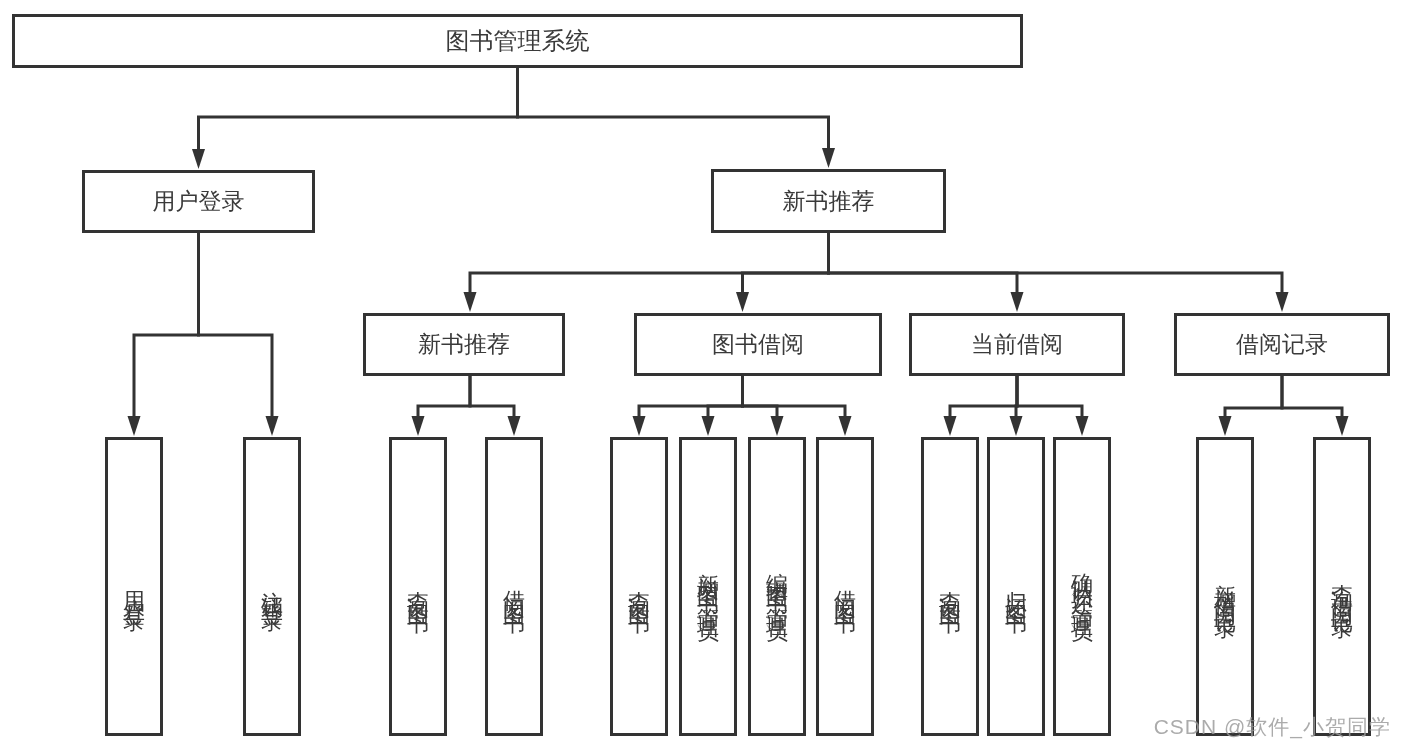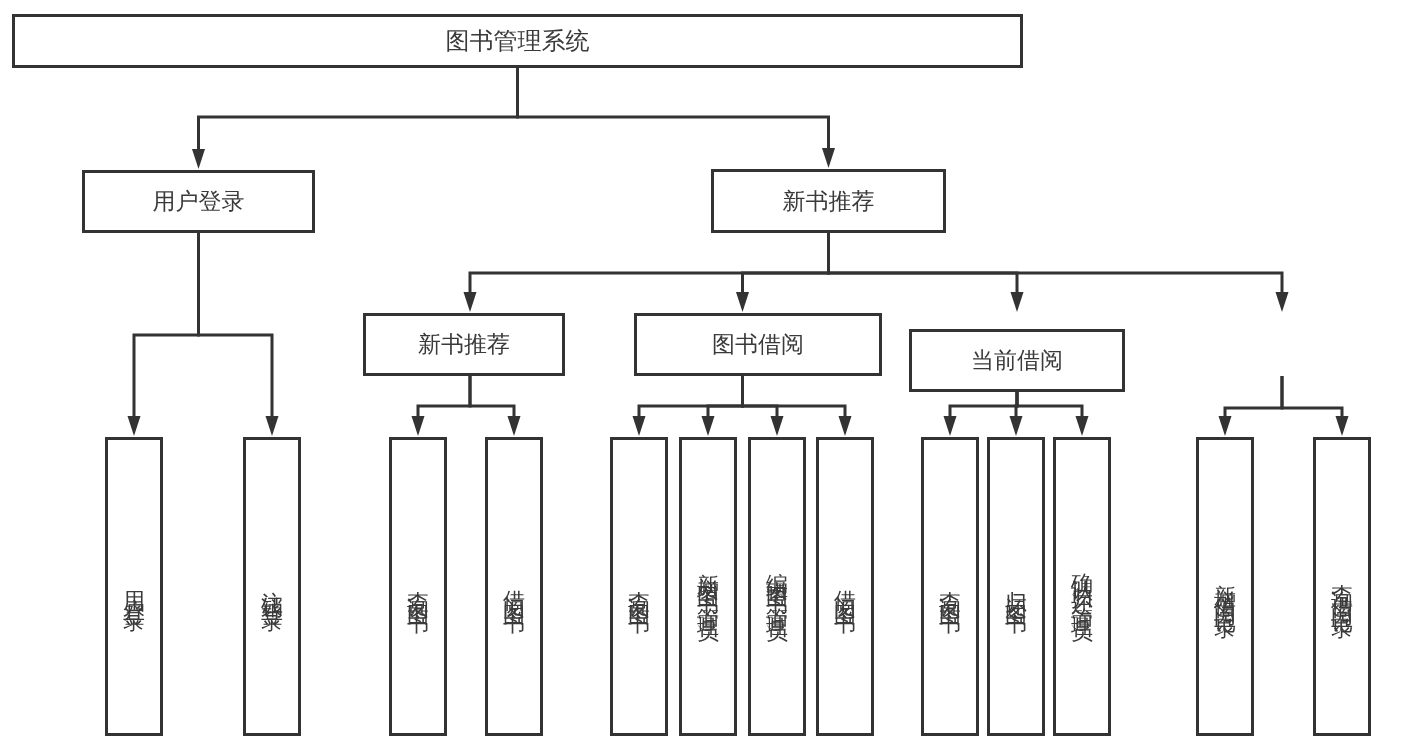--- a/index.html
+++ b/index.html
@@ -103,26 +103,28 @@
       <polygon points="943.5,416 956.5,416 950,436"></polygon>
       <path d="M1017 376 V406 H1016 V418"></path>
       <polygon points="1009.5,416 1022.5,416 1016,436"></polygon>
       <path d="M1017 376 V406 H1082 V418"></path>
       <polygon points="1075.5,416 1088.5,416 1082,436"></polygon>
       <path d="M1282 376 V408 H1225 V418"></path>
       <polygon points="1218.5,416 1231.5,416 1225,436"></polygon>
       <path d="M1282 376 V408 H1342 V418"></path>
       <polygon points="1335.5,416 1348.5,416 1342,436"></polygon>
     </svg>
+  <div id="watermark">CSDN @软件_小贺同学</div>
 <div class="node" style="left: 12px; top: 14px; width: 1011px; height: 54px; font-size: 24px;">图书管理系统</div>
     <div class="node" style="left: 82px; top: 170px; width: 233px; height: 63px;">用户登录</div>
     <div class="node" style="left: 711px; top: 169px; width: 235px; height: 64px;">新书推荐</div>
     <div class="node" style="left: 363px; top: 313px; width: 202px; height: 63px;">新书推荐</div>
     <div class="node" style="left: 634px; top: 313px; width: 248px; height: 63px;">图书借阅</div>
-    <div class="node" style="left: 909px; top: 313px; width: 216px; height: 63px; margin-top: 16px;">当前借阅</div>
+    <div class="node" style="left: 909px; top: 313px; width: 216px; height: 63px;">当前借阅</div>
+    <div class="node" style="left: 1174px; top: 313px; width: 216px; height: 63px;">借阅记录</div>
     <div class="node v" style="left: 105px; top: 437px; width: 58px; height: 299px;">用户登录</div>
     <div class="node v" style="left: 243px; top: 437px; width: 58px; height: 299px;">注销登录</div>
     <div class="node v" style="left: 389px; top: 437px; width: 58px; height: 299px;">查询图书</div>
     <div class="node v" style="left: 485px; top: 437px; width: 58px; height: 299px;">借阅图书</div>
     <div class="node v" style="left: 610px; top: 437px; width: 58px; height: 299px;">查询图书</div>
     <div class="node v" style="left: 679px; top: 437px; width: 58px; height: 299px;">新增图书（管理员）</div>
     <div class="node v" style="left: 748px; top: 437px; width: 58px; height: 299px;">编辑图书（管理员）</div>
     <div class="node v" style="left: 816px; top: 437px; width: 58px; height: 299px;">借阅图书</div>
     <div class="node v" style="left: 921px; top: 437px; width: 58px; height: 299px;">查询图书</div>
     <div class="node v" style="left: 987px; top: 437px; width: 58px; height: 299px;">归还图书</div>

